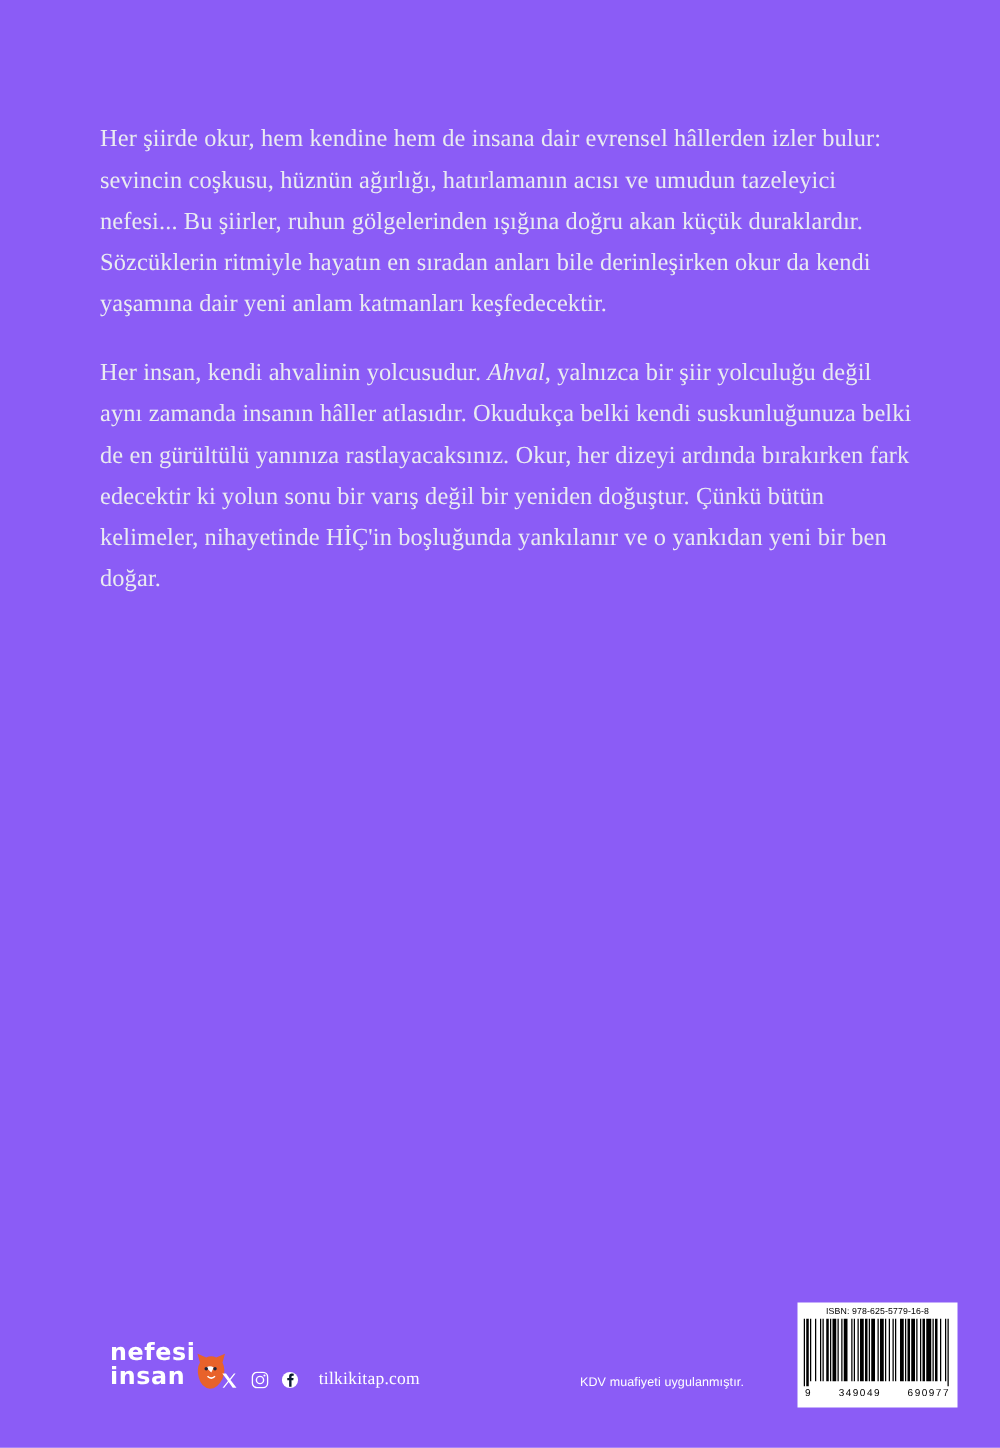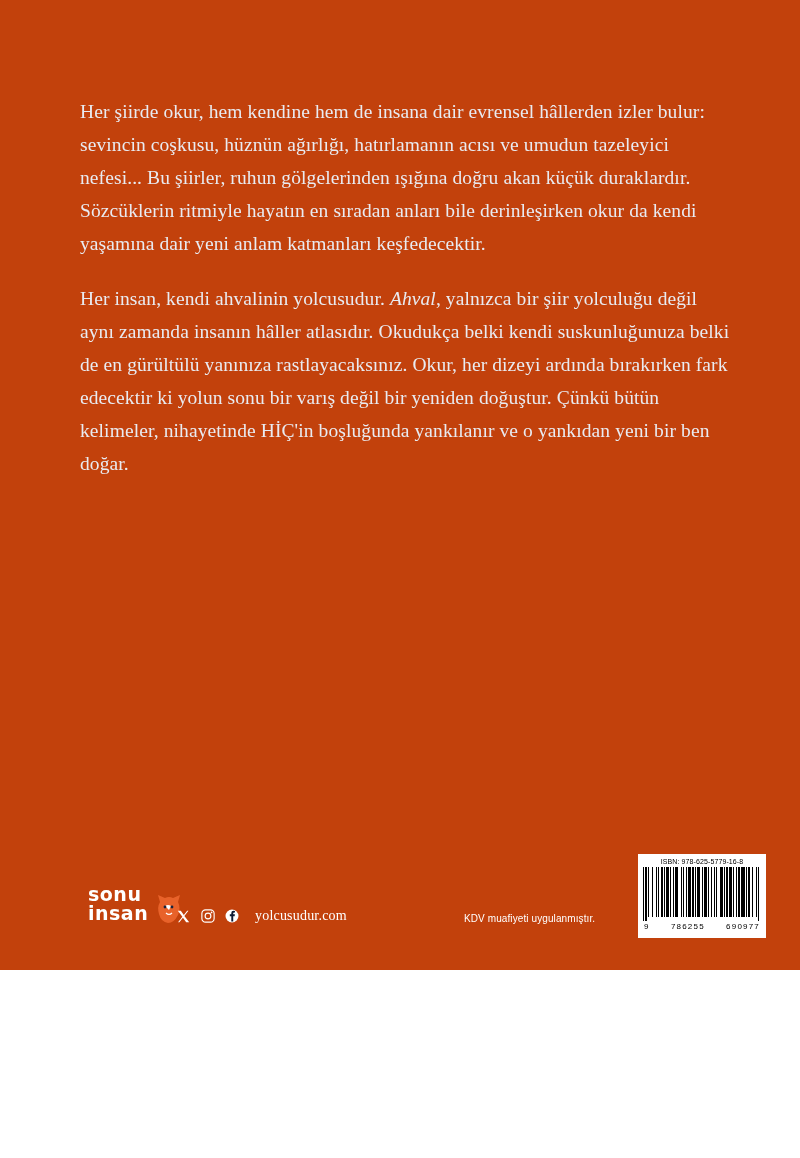--- a/index.html
+++ b/index.html
@@ -10,22 +10,22 @@
   body {
     width: 800px;
     height: 1158px;
     background: #ffffff;
     font-family: "Liberation Sans", sans-serif;
     overflow: hidden;
   }
   .page {
     position: relative;
     width: 800px;
-    height: 970px;
-    background: #c2410c;
+    height: 1158px;
+    background: #8b5cf6;
     color: #e8eaf0;
     overflow: hidden;
   }
   .blurb {
     position: absolute;
     left: 80px;
     top: 95px;
     width: 656px;
   }
   .blurb p {
@@ -153,21 +153,21 @@
 
   <div class="blurb">
     <p>Her şiirde okur, hem kendine hem de insana dair evrensel hâllerden izler bulur: sevincin coşkusu, hüznün ağırlığı, hatırlamanın acısı ve umudun tazeleyici nefesi... Bu şiirler, ruhun gölgelerinden ışığına doğru akan küçük duraklardır. Sözcüklerin ritmiyle hayatın en sıradan anları bile derinleşirken okur da kendi yaşamına dair yeni anlam katmanları keşfedecektir.</p>
     <p><span>Her insan, kendi ahvalinin yolcusudur. </span><em>Ahval</em><span>, yalnızca bir şiir yolculuğu değil aynı zamanda insanın hâller atlasıdır. Okudukça belki kendi suskunluğunuza belki de en gürültülü yanınıza rastlayacaksınız. Okur, her dizeyi ardında bırakırken fark edecektir ki yolun sonu bir varış değil bir yeniden doğuştur. Çünkü bütün kelimeler, nihayetinde HİÇ'in boşluğunda yankılanır ve o yankıdan yeni bir ben doğar.</span></p>
   </div>
 
   <div class="footer">
 
     <div class="logo-block">
       <div class="logo-word">
-        <span>sonu</span>
+        <span>nefesi</span>
         <span class="l2">insan</span>
       </div>
       <span class="logo-fox">
         <svg width="26" height="30" viewBox="0 0 26 30">
           <path d="M4 8 L2 1 L9 4 Q13 2 17 4 L24 1 L22 8 Q25 14 22 21 Q18 29 12 29 Q5 28 3 20 Q1 13 4 8 Z" fill="#e8622a"></path>
           <path d="M9 12 Q12 10 15 12 L13 16 Z" fill="#ffffff"></path>
           <circle cx="9" cy="13" r="1.4" fill="#18223a"></circle>
           <circle cx="16" cy="13" r="1.4" fill="#18223a"></circle>
           <path d="M10 19 Q13 22 16 19" stroke="#ffffff" stroke-width="1.2" fill="none"></path>
         </svg>
@@ -186,21 +186,21 @@
           <circle cx="8" cy="8" r="3.3" fill="none" stroke="#ffffff" stroke-width="1.3"></circle>
           <circle cx="12.1" cy="3.9" r="1" fill="#ffffff"></circle>
         </svg>
       </span>
       <span class="si">
         <svg width="14" height="14" viewBox="0 0 16 16">
           <circle cx="8" cy="8" r="7.4" fill="#ffffff"></circle>
           <path d="M9.4 8.2 H11 L11.3 6.1 H9.4 V4.9 Q9.4 4.1 10.5 4.1 H11.4 V2.2 Q10.6 2.1 9.7 2.1 Q7.2 2.1 7.2 4.5 V6.1 H5.5 V8.2 H7.2 V14.2 H9.4 Z" fill="#0d1b33"></path>
         </svg>
       </span>
-      <span class="site">yolcusudur.com</span>
+      <span class="site">tilkikitap.com</span>
     </div>
 
     <div class="kdv">KDV muafiyeti uygulanmıştır.</div>
 
     <div class="barcode-box">
       <div class="barcode-isbn">ISBN: 978-625-5779-16-8</div>
       <div class="barcode-bars">
           <span style="width: 1.45px; background: rgb(0, 0, 0); height: 100%;"></span>
           <span style="width: 1.45px; background: transparent; height: 100%;"></span>
           <span style="width: 2.9px; background: rgb(0, 0, 0); height: 100%;"></span>
@@ -273,19 +273,19 @@
           <span style="width: 2.9px; background: transparent; height: 92%;"></span>
           <span style="width: 1.45px; background: rgb(0, 0, 0); height: 92%;"></span>
           <span style="width: 4.35px; background: transparent; height: 92%;"></span>
           <span style="width: 1.45px; background: rgb(0, 0, 0); height: 92%;"></span>
           <span style="width: 1.45px; background: transparent; height: 100%;"></span>
           <span style="width: 1.45px; background: rgb(0, 0, 0); height: 100%;"></span>
           <span style="width: 2.9px; background: transparent; height: 100%;"></span>
         </div>
       <div class="barcode-digits">
         <span>9</span>
-        <span>786255</span>
+        <span>349049</span>
         <span>690977</span>
       </div>
     </div>
 
   </div>
 </div>
 
 </body></html>

